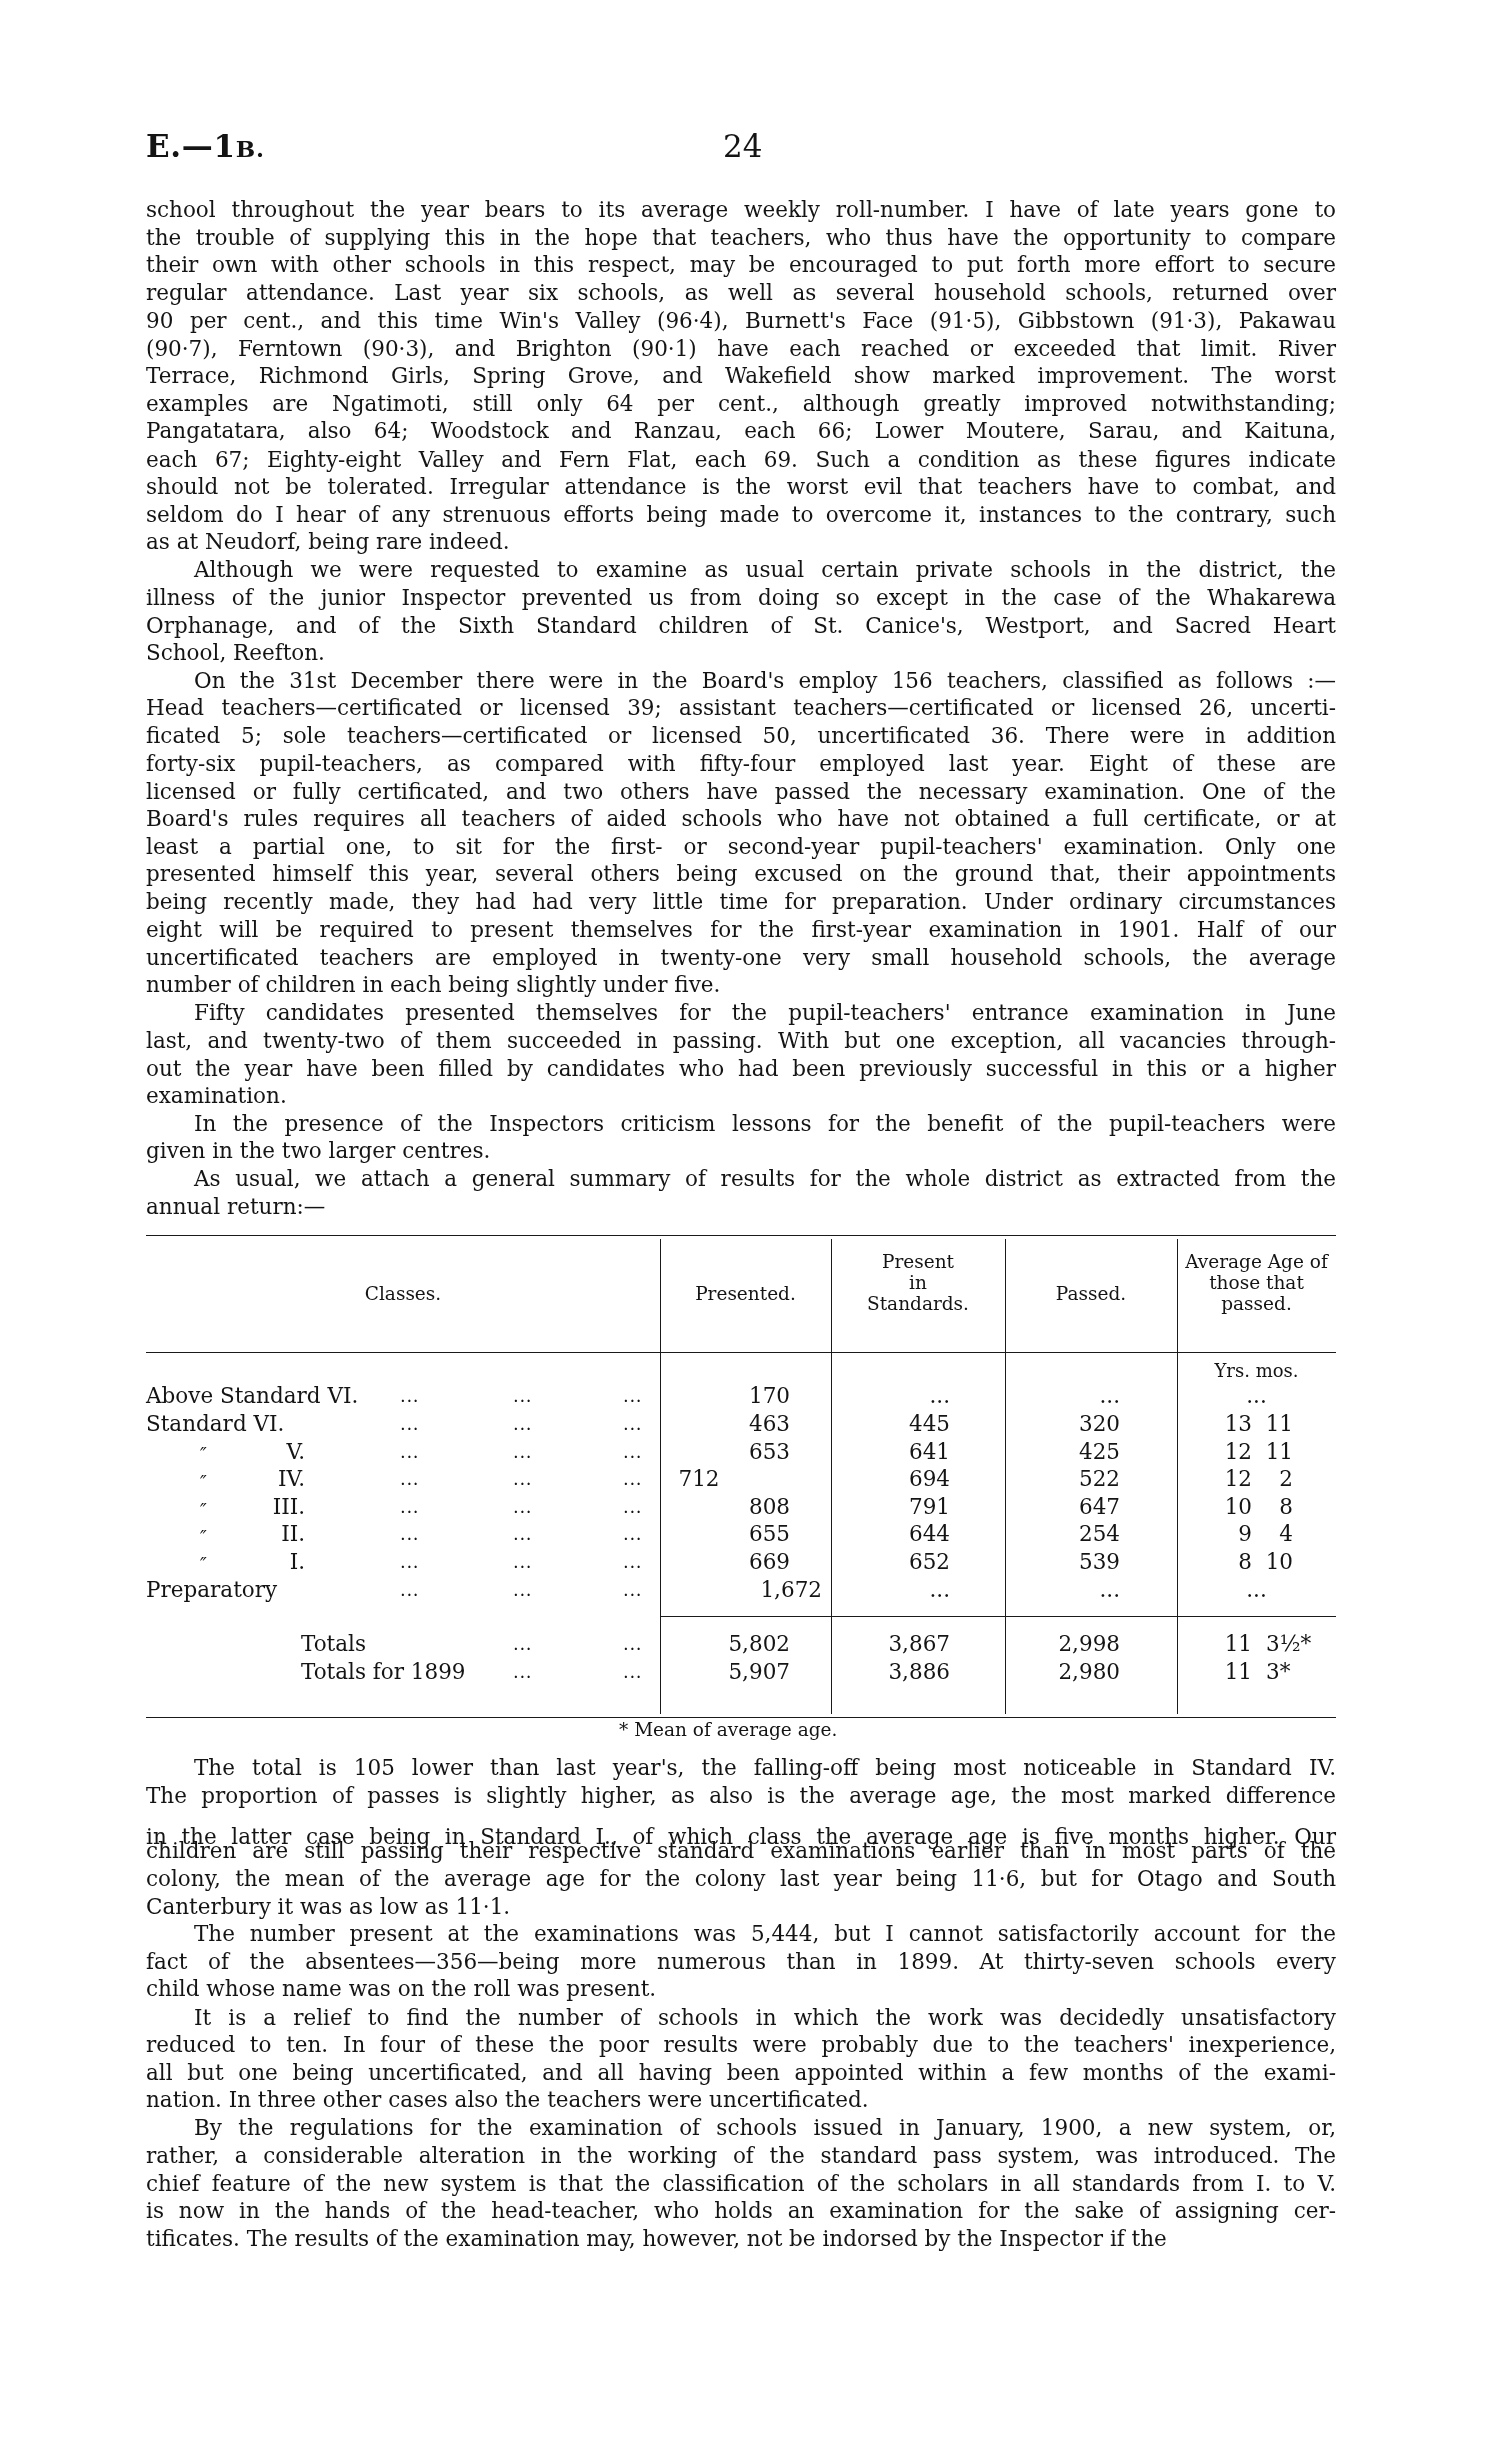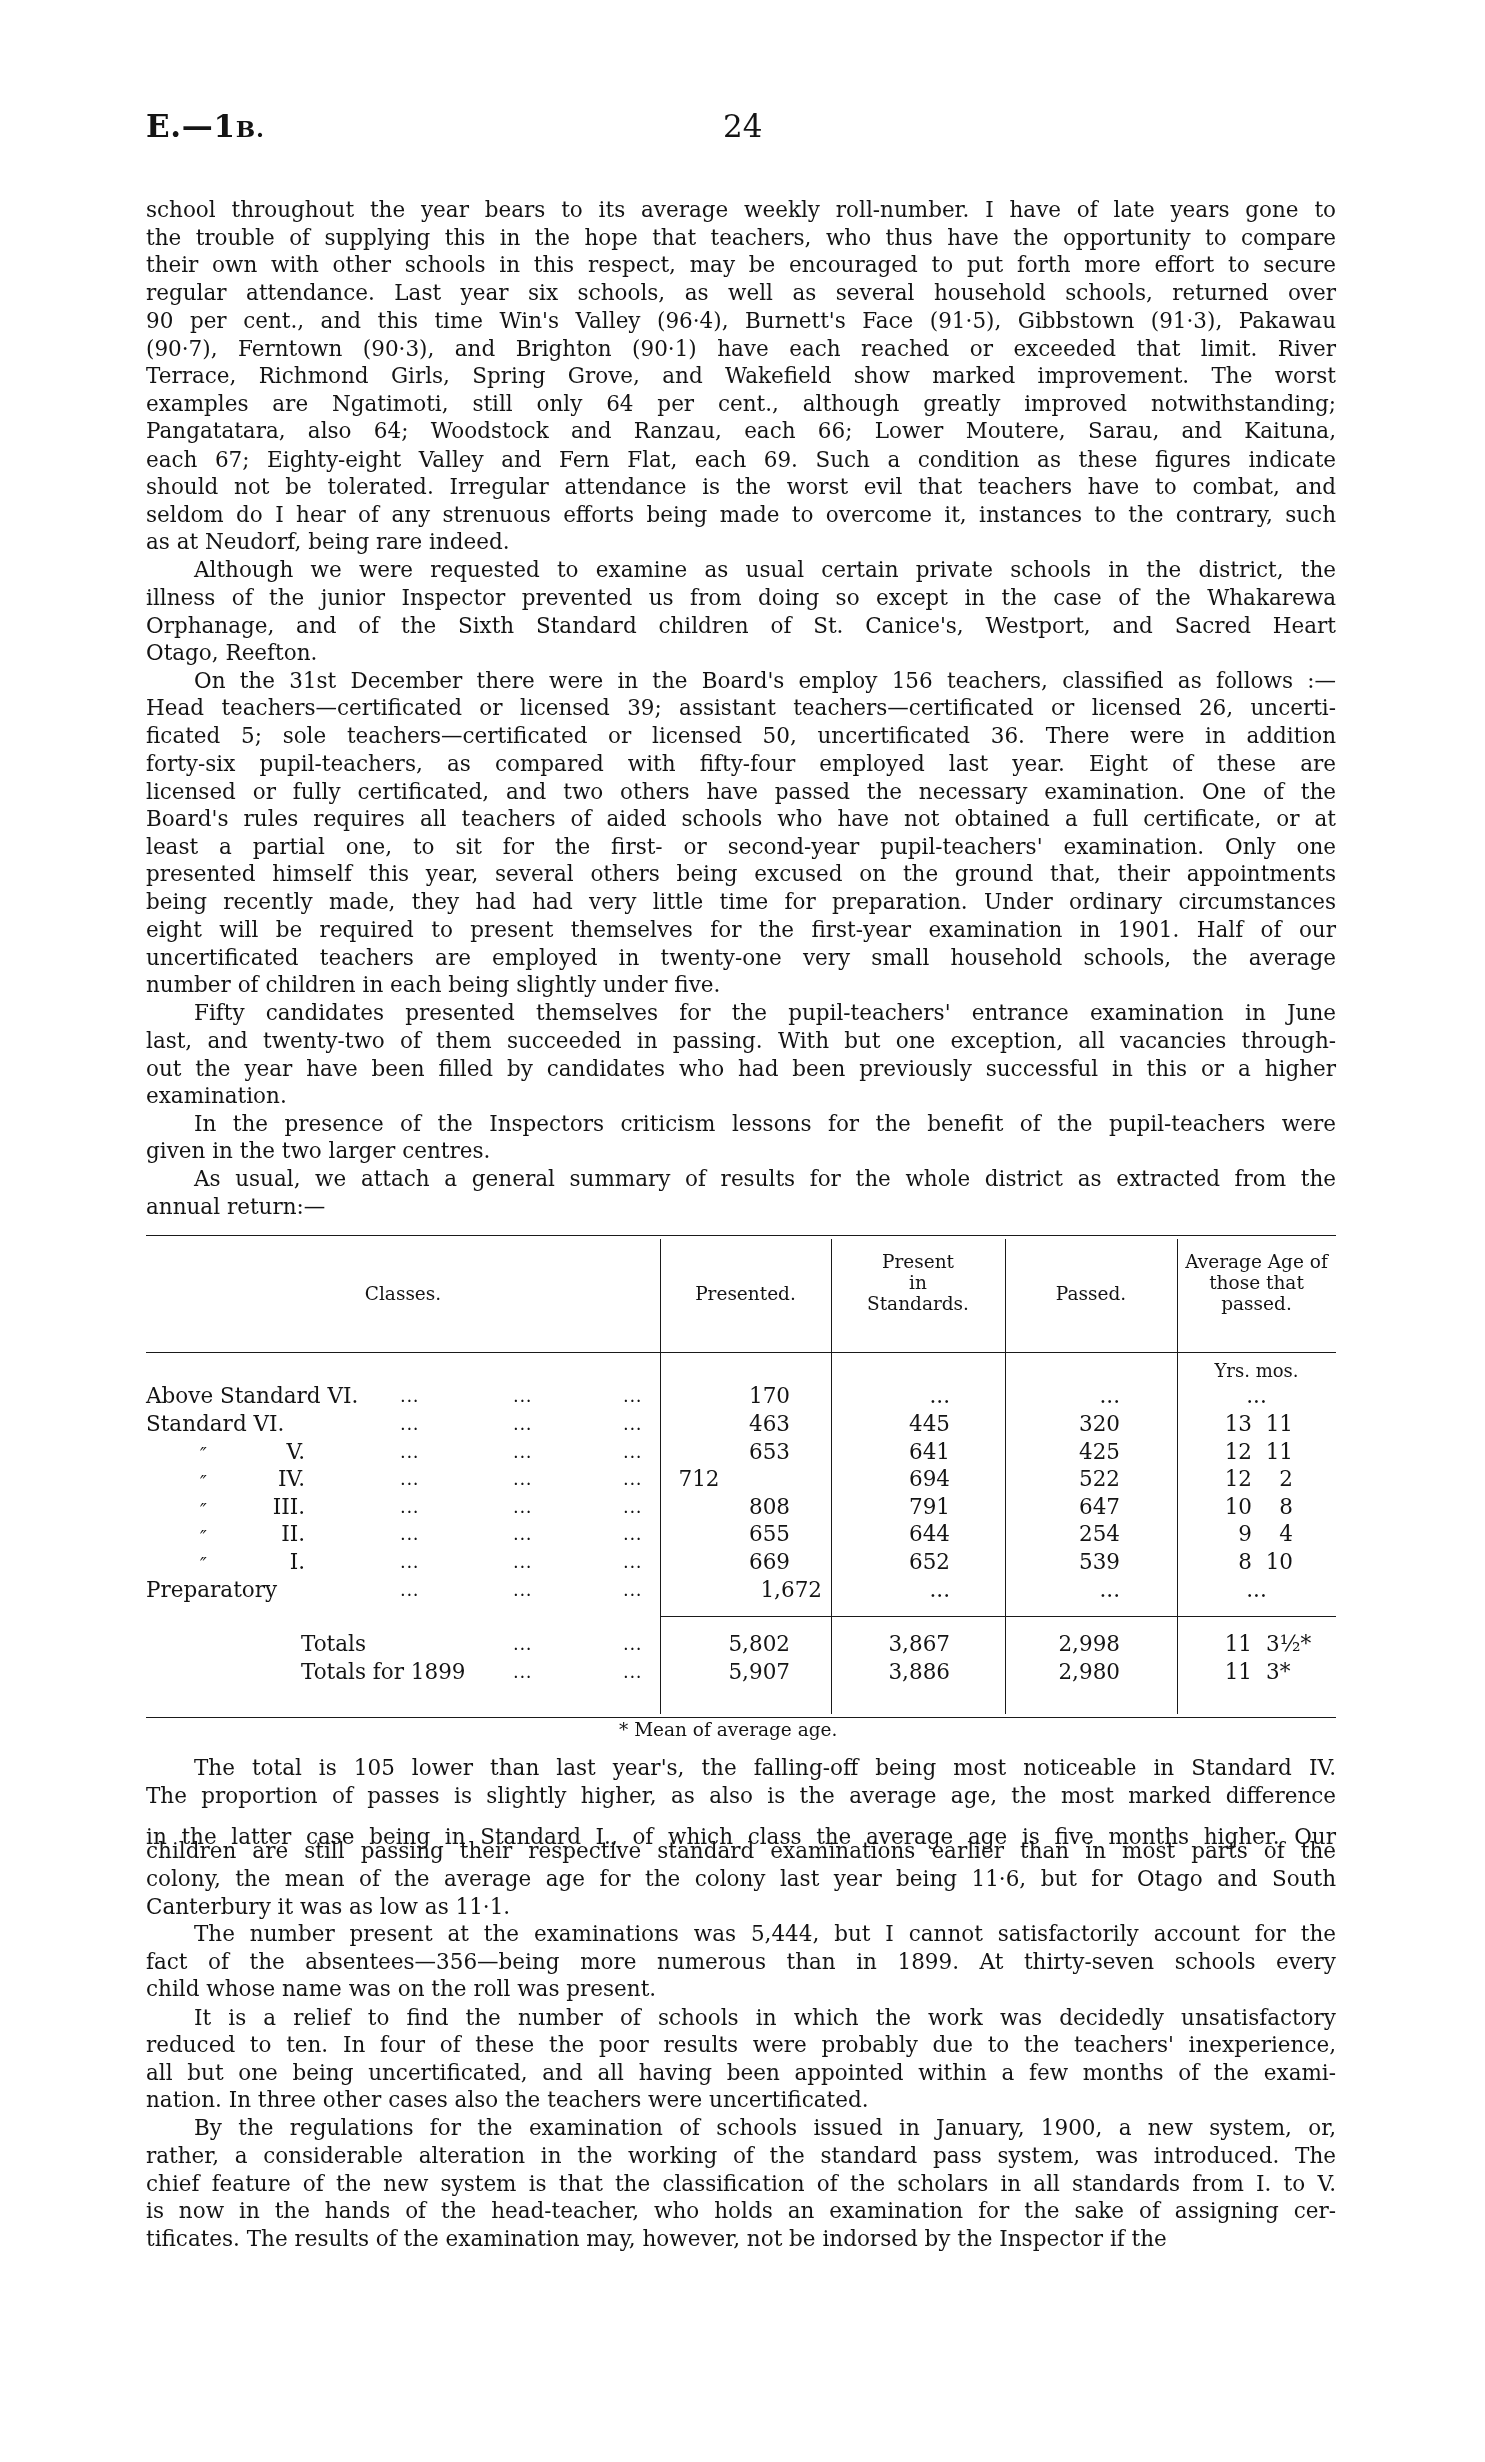--- a/index.html
+++ b/index.html
@@ -1,18 +1,18 @@
 <!DOCTYPE html>
 <html style="font-size:11px"><head>
 <meta charset="utf-8">
 <style>
   html, body { margin: 0; padding: 0; background: #ffffff; }
   body { width: 1485px; height: 2462px; position: relative; overflow: hidden;
          font-family: "DejaVu Serif", "Liberation Serif", serif; color: #141414; }
-  .hdr { position: absolute; top: 110px; font-size: 31px; line-height: 32px; }
+  .hdr { position: absolute; top: 126px; font-size: 31px; line-height: 41px; }
   #hdr-left { left: 146px; font-weight: bold; letter-spacing: 0.7px; }
   #hdr-left .sc { font-size: 23px; }
   #hdr-page { left: 723px; }
   .body-block { position: absolute; left: 146px; width: 1190px; }
   .line { position: absolute; left: 0; width: 1190px; height: 27px; font-size: 21.5px; line-height: 27px;
           white-space: nowrap; text-align: justify; text-align-last: justify; }
   .line.last { text-align-last: left; }
   .line.indent { padding-left: 48px; box-sizing: border-box; }
   
   .rule { position: absolute; height: 0; border-top: 1.7px solid #1a1a1a; }
@@ -42,21 +42,21 @@
     <div class="line" style="top: 166px;">Terrace, Richmond Girls, Spring Grove, and Wakefield show marked improvement.  The worst</div>
     <div class="line" style="top: 194px;">examples are Ngatimoti, still only 64 per cent., although greatly improved notwithstanding;</div>
     <div class="line" style="top: 221px;">Pangatatara, also 64; Woodstock and Ranzau, each 66; Lower Moutere, Sarau, and Kaituna,</div>
     <div class="line" style="top: 250px;">each 67; Eighty-eight Valley and Fern Flat, each 69.  Such a condition as these figures indicate</div>
     <div class="line" style="top: 277px;">should not be tolerated.  Irregular attendance is the worst evil that teachers have to combat, and</div>
     <div class="line" style="top: 305px;">seldom do I hear of any strenuous efforts being made to overcome it, instances to the contrary, such</div>
     <div class="line last" style="top: 332px;">as at Neudorf, being rare indeed.</div>
     <div class="line indent" style="top: 360px;">Although we were requested to examine as usual certain private schools in the district, the</div>
     <div class="line" style="top: 388px;">illness of the junior Inspector prevented us from doing so except in the case of the Whakarewa</div>
     <div class="line" style="top: 416px;">Orphanage, and of the Sixth Standard children of St. Canice's, Westport, and Sacred Heart</div>
-    <div class="line last" style="top: 443px;">Otago, Reefton.</div>
+    <div class="line last" style="top: 443px;">School, Reefton.</div>
     <div class="line indent" style="top: 471px;">On the 31st December there were in the Board's employ 156 teachers, classified as follows :—</div>
     <div class="line" style="top: 498px;">Head teachers—certificated or licensed 39; assistant teachers—certificated or licensed 26, uncerti-</div>
     <div class="line" style="top: 526px;">ficated 5; sole teachers—certificated or licensed 50, uncertificated 36.  There were in addition</div>
     <div class="line" style="top: 554px;">forty-six pupil-teachers, as compared with fifty-four employed last year.  Eight of these are</div>
     <div class="line" style="top: 582px;">licensed or fully certificated, and two others have passed the necessary examination.  One of the</div>
     <div class="line" style="top: 609px;">Board's rules requires all teachers of aided schools who have not obtained a full certificate, or at</div>
     <div class="line" style="top: 637px;">least a partial one, to sit for the first- or second-year pupil-teachers' examination.  Only one</div>
     <div class="line" style="top: 664px;">presented himself this year, several others being excused on the ground that, their appointments</div>
     <div class="line" style="top: 692px;">being recently made, they had had very little time for preparation.  Under ordinary circumstances</div>
     <div class="line" style="top: 720px;">eight will be required to present themselves for the first-year examination in 1901.  Half of our</div>

